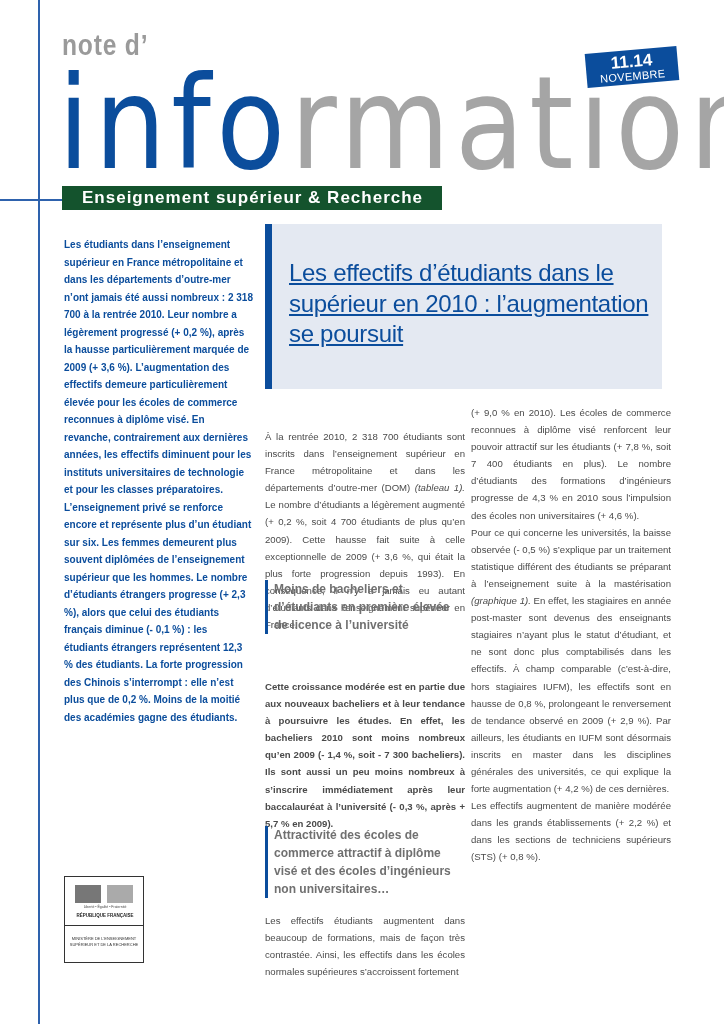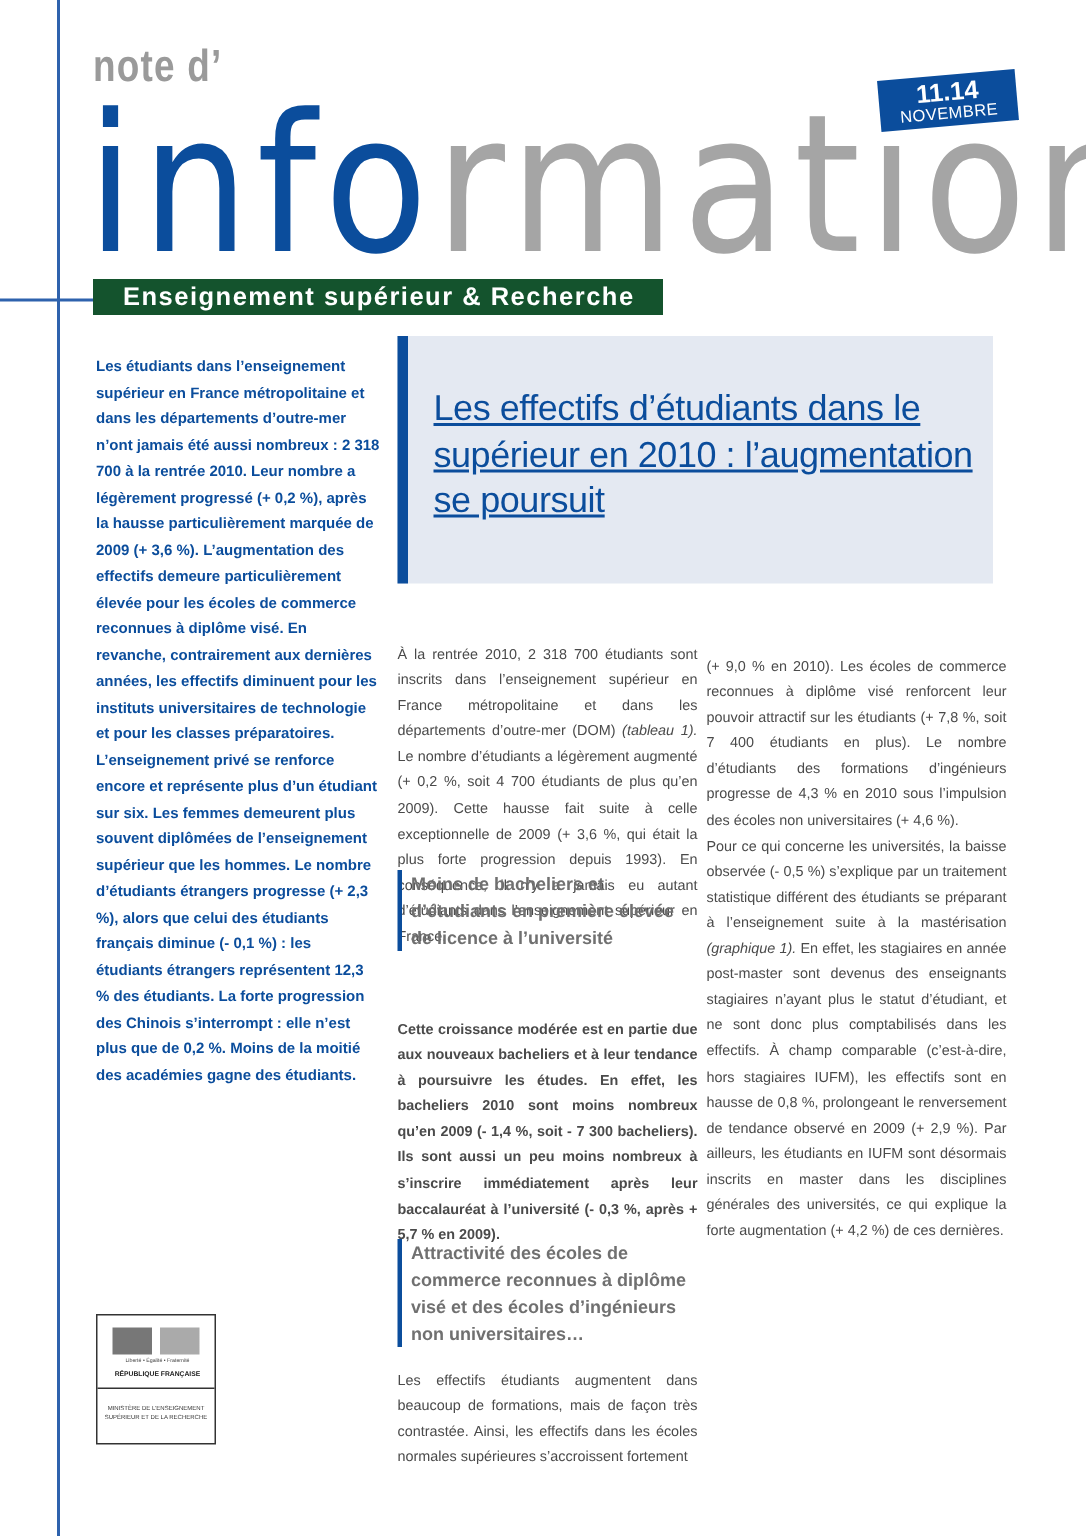--- a/index.html
+++ b/index.html
@@ -36,21 +36,21 @@
   .logo-min { padding-top: 10px; font-size: 4px; color: #333; text-align: center; line-height: 6px; }
 
   .title-box { position: absolute; left: 265px; top: 224px; width: 397px; height: 165px; background: #e4e9f2; }
   .title-bar { position: absolute; left: 265px; top: 224px; width: 7px; height: 165px; background: #0b4d9c; }
   .title-text { position: absolute; left: 289px; top: 258px; width: 360px; color: #0b4d9c; font-size: 24px; line-height: 30.5px; letter-spacing: -0.3px; text-decoration: underline; }
 
   .col { position: absolute; width: 200px; color: #4a4a4a; font-size: 9.6px; line-height: 17.1px; text-align: justify; }
   .col p { margin: 0; }
   .col em { font-style: italic; }
   .col-1 { left: 265px; top: 428px; }
-  .col-2 { left: 471px; top: 404px; margin-top: 32px; }
+  .col-2 { left: 471px; top: 404px; }
 
   .subhead { position: absolute; left: 265px; width: 200px; border-left: 3px solid #0b4d9c; padding-left: 6px; color: #707070; font-weight: bold; font-size: 12px; line-height: 18px; box-sizing: border-box; }
   .subhead-1 { top: 580px; }
   .subhead-2 { top: 826px; }
 </style>
 </head>
 <body>
 
 <div class="vline"></div>
 <div class="hline"></div>
@@ -90,22 +90,23 @@
 <div class="col col-1">
   <p><span>À la rentrée 2010, 2 318 700 étudiants sont inscrits dans l’enseignement supérieur en France métropolitaine et dans les départements d’outre-mer (DOM) </span><em>(tableau 1).</em><span> Le nombre d’étudiants a légèrement augmenté (+ 0,2 %, soit 4 700 étudiants de plus qu’en 2009). Cette hausse fait suite à celle exceptionnelle de 2009 (+ 3,6 %, qui était la plus forte progression depuis 1993). En conséquence, il n’y a jamais eu autant d’étudiants dans l’enseignement supérieur en France.</span></p>
 </div>
 
 <div class="subhead subhead-1">Moins de bacheliers et d’étudiants en première élevée de licence à l’université</div>
 
 <div class="col col-1" style="top:678px;font-weight:bold;">
   <p>Cette croissance modérée est en partie due aux nouveaux bacheliers et à leur tendance à poursuivre les études. En effet, les bacheliers 2010 sont moins nombreux qu’en 2009 (- 1,4 %, soit - 7 300 bacheliers). Ils sont aussi un peu moins nombreux à s’inscrire immédiatement après leur baccalauréat à l’université (- 0,3 %, après + 5,7 % en 2009).</p>
 </div>
 
-<div class="subhead subhead-2">Attractivité des écoles de commerce reconnues à diplôme visé et des écoles d’ingénieurs non universitaires…</div>
+<div class="subhead subhead-2">Attractivité des écoles de commerce attractif à diplôme visé et des écoles d’ingénieurs non universitaires…</div>
 
 <div class="col col-1" style="top:912px;">
   <p>Les effectifs étudiants augmentent dans beaucoup de formations, mais de façon très contrastée. Ainsi, les effectifs dans les écoles normales supérieures s’accroissent fortement</p>
 </div>
 
 <div class="col col-2">
   <p>(+ 9,0 % en 2010). Les écoles de commerce reconnues à diplôme visé renforcent leur pouvoir attractif sur les étudiants (+ 7,8 %, soit 7 400 étudiants en plus). Le nombre d’étudiants des formations d’ingénieurs progresse de 4,3 % en 2010 sous l’impulsion des écoles non universitaires (+ 4,6 %).</p>
   <p><span>Pour ce qui concerne les universités, la baisse observée (- 0,5 %) s’explique par un traitement statistique différent des étudiants se préparant à l’enseignement suite à la mastérisation </span><em>(graphique 1).</em><span> En effet, les stagiaires en année post-master sont devenus des enseignants stagiaires n’ayant plus le statut d’étudiant, et ne sont donc plus comptabilisés dans les effectifs. À champ comparable (c’est-à-dire, hors stagiaires IUFM), les effectifs sont en hausse de 0,8 %, prolongeant le renversement de tendance observé en 2009 (+ 2,9 %). Par ailleurs, les étudiants en IUFM sont désormais inscrits en master dans les disciplines générales des universités, ce qui explique la forte augmentation (+ 4,2 %) de ces dernières.</span></p>
+  <p>Les effectifs augmentent de manière modérée dans les grands établissements (+ 2,2 %) et dans les sections de techniciens supérieurs (STS) (+ 0,8 %).</p>
 </div>
 
 </body></html>

